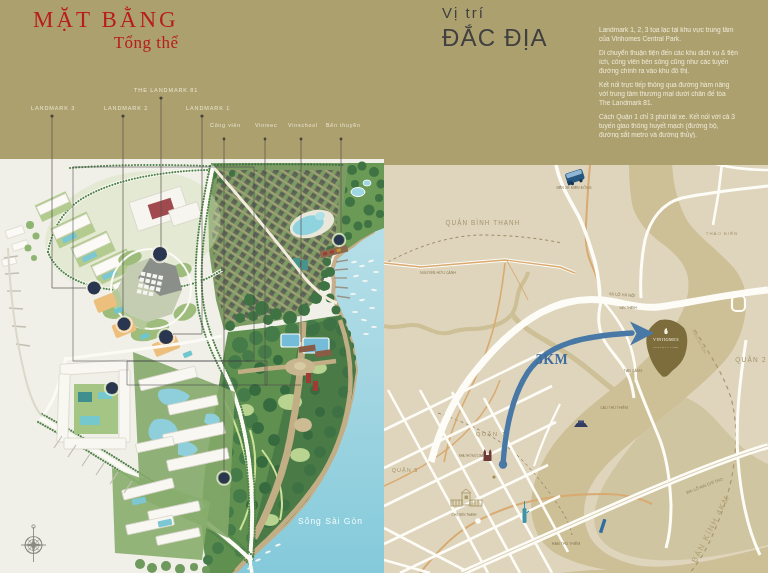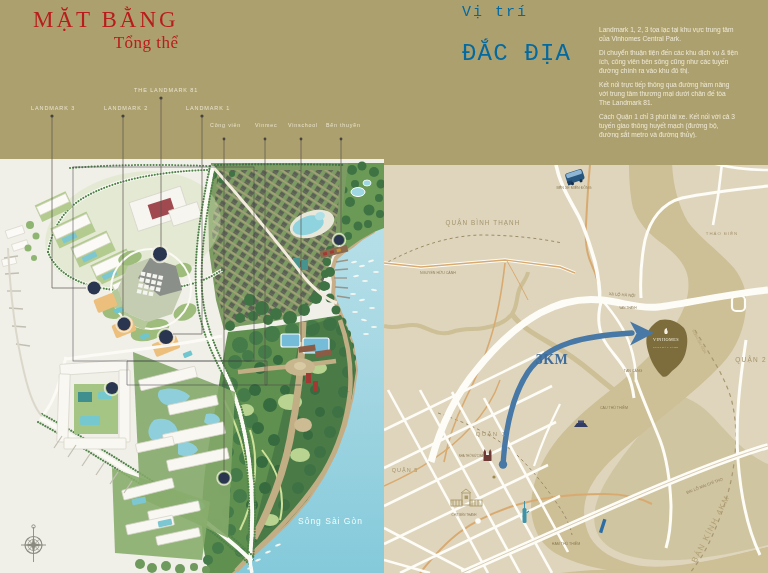--- a/index.html
+++ b/index.html
@@ -682,23 +682,23 @@
 
 <div class="abs lb2" style="left:31px;top:101px;"><span>LANDMARK 3</span></div>
 <div class="abs lb2" style="left:104px;top:101px;"><span>LANDMARK 2</span></div>
 <div class="abs lb2" style="left:134px;top:83px;"><span>THE LANDMARK 81</span></div>
 <div class="abs lb2" style="left:186px;top:101px;"><span>LANDMARK 1</span></div>
 <div class="abs lb3" style="left:210px;top:117.5px;"><span>Công viên</span></div>
 <div class="abs lb3" style="left:255px;top:117.5px;"><span>Vinmec</span></div>
 <div class="abs lb3" style="left:288px;top:117.5px;"><span>Vinschool</span></div>
 <div class="abs lb3" style="left:326px;top:117.5px;"><span>Bến thuyền</span></div>
 
-<div class="abs" style="left:462px;top:4px;color:#0369a1;font-family:Liberation Mono, monospace">
+<div class="abs" style="left:442px;top:4px;color:#404040;font-family:Liberation Sans, sans-serif">
 <div style="font-size:15px;letter-spacing:2px;">Vị trí</div>
-<div style="font-size:24px;letter-spacing:1.2px;margin-top:19px;">ĐẮC ĐỊA</div>
+<div style="font-size:24px;letter-spacing:1.2px;margin-top:3px;">ĐẮC ĐỊA</div>
 </div>
 
 <div class="abs" style="left:599px;top:25px;width:300px;color:#efe9d6;font-size:13.2px;line-height:1.36;transform:scale(0.5);transform-origin:0 0;">
 <p style="margin:0 0 10px 0;">Landmark 1, 2, 3 tọa lạc tại khu vực trung tâm<br>của Vinhomes Central Park.</p>
 <p style="margin:0 0 10px 0;">Di chuyển thuận tiện đến các khu dịch vụ &amp; tiện<br>ích, công viên bên sông cũng như các tuyến<br>đường chính ra vào khu đô thị.</p>
 <p style="margin:0 0 10px 0;">Kết nối trực tiếp thông qua đường hầm nâng<br>với trung tâm thương mại dưới chân đế tòa<br>The Landmark 81.</p>
 <p style="margin:0;">Cách Quận 1 chỉ 3 phút lái xe. Kết nối với cả 3<br>tuyến giao thông huyết mạch (đường bộ,<br>đường sắt metro và đường thủy).</p>
 </div>
 
 </body></html>

